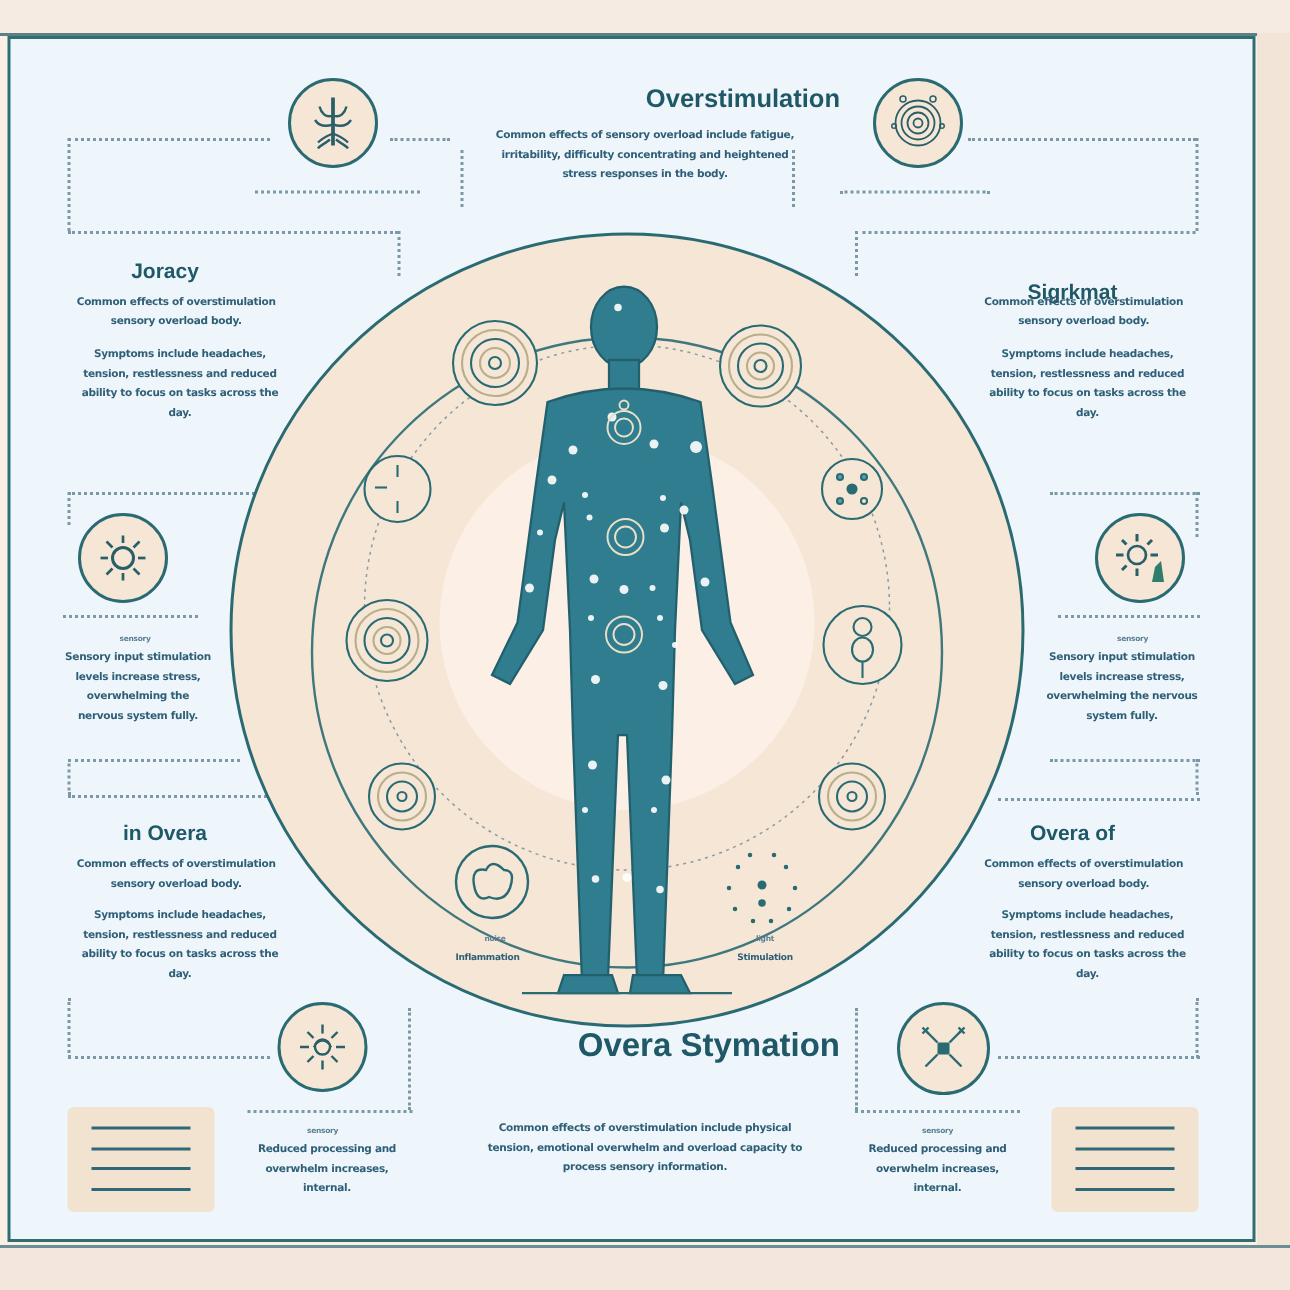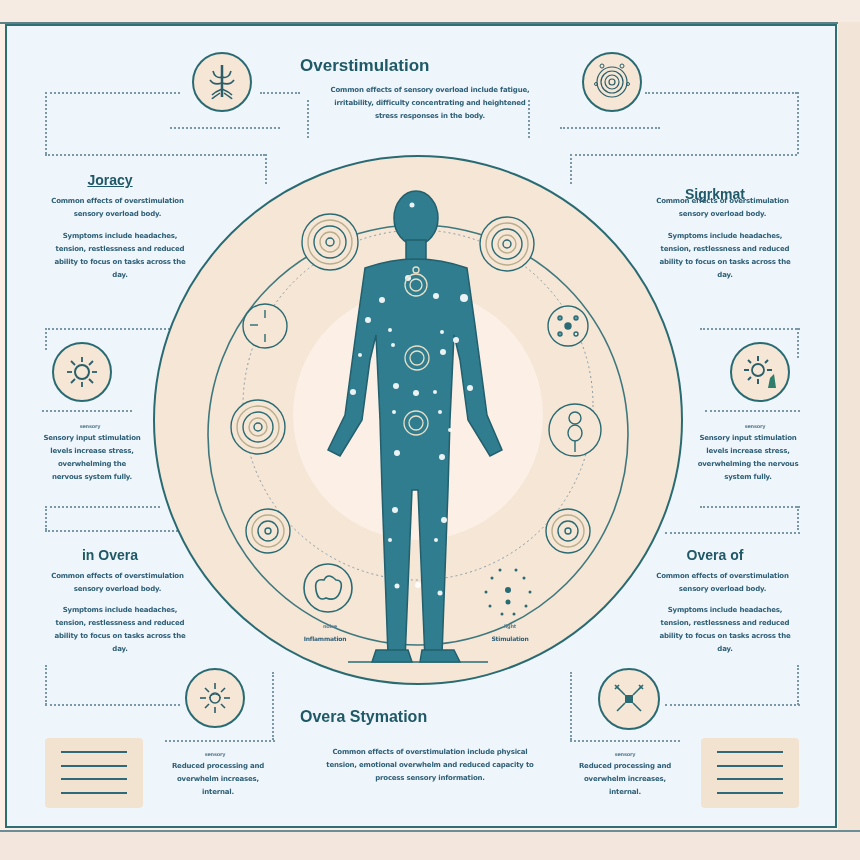--- a/index.html
+++ b/index.html
@@ -1,21 +1,21 @@
 <!DOCTYPE html>
 <html><head>
   <meta charset="utf-8">
   <style>
     html,body{margin:0;padding:0;}
     body{width:860px;height:860px;background:#fbefe6;position:relative;overflow:hidden;font-family:"DejaVu Sans",sans-serif;}
     .topband{position:absolute;left:0;top:0;width:860px;height:22px;background:#f6ebe3;border-bottom:2px solid #5d7f86;}
     .bottomband{position:absolute;left:0;top:830px;width:860px;height:30px;background:#f3e6dc;border-top:2px solid #6b8e96;}
     .frame{position:absolute;left:5px;top:24px;width:832px;height:804px;background:#eef6fb;border:2px solid #2f6f73;box-sizing:border-box;}
     .rightband{position:absolute;left:838px;top:22px;width:22px;height:808px;background:#f3e4d8;}
-    .title{position:absolute;font-family:"Liberation Sans",sans-serif;font-weight:bold;color:#1f5866;text-align:left;}
+    .title{position:absolute;font-family:"Liberation Sans",sans-serif;font-weight:bold;color:#1f5866;text-align:right;}
     .para{position:absolute;color:#5a7f92;font-size:7px;line-height:13px;text-align:center;letter-spacing:-0.2px;font-weight:bold;}
     .para.dark{color:#2f5f77;}
     .head{position:absolute;font-family:"Liberation Sans",sans-serif;font-weight:bold;color:#1f5866;font-size:14px;text-align:center;}
     .dots{position:absolute;border-top:2px dotted #7b98a6;}
     .vdots{position:absolute;border-left:2px dotted #7b98a6;}
     .icon-circle{position:absolute;border-radius:50%;background:#f5e6d6;border:2px solid #2a6b73;box-sizing:border-box;display:flex;align-items:center;justify-content:center;}
     .notecard{position:absolute;background:#f2e3d1;border-radius:4px;}
     .notecard .ln{position:absolute;left:16px;right:16px;height:2px;background:#2f6878;}
     svg{display:block;}
   </style>
@@ -58,21 +58,21 @@
 <div class="dots" style="left:260px;top:92px;width:40px;"></div>
 <div class="dots" style="left:645px;top:92px;width:92px;"></div>
 <div class="vdots" style="left:797px;top:92px;height:62px;"></div>
 <div class="dots" style="left:645px;top:92px;width:152px;"></div>
 <div class="dots" style="left:570px;top:154px;width:227px;"></div>
 <div class="dots" style="left:560px;top:127px;width:100px;"></div>
 <div class="vdots" style="left:570px;top:154px;height:30px;"></div>
 <div class="vdots" style="left:307px;top:100px;height:38px;"></div>
 <div class="vdots" style="left:528px;top:100px;height:38px;"></div>
 
-<div class="head" style="left:45px;top:172px;width:130px;text-decoration:underline;">Joracy</div>
+<div class="head" style="left:45px;top:172px;width:130px;">Joracy</div>
 <div class="para dark" style="left:50px;top:195px;width:135px;">Common effects of overstimulation sensory overload body.</div>
 <div class="para dark" style="left:50px;top:230px;width:140px;">Symptoms include headaches, tension, restlessness and reduced ability to focus on tasks across the day.</div>
 
 <div class="head" style="left:655px;top:186px;width:120px;">Sigrkmat</div>
 <div class="para dark" style="left:655px;top:195px;width:135px;">Common effects of overstimulation sensory overload body.</div>
 <div class="para dark" style="left:655px;top:230px;width:140px;">Symptoms include headaches, tension, restlessness and reduced ability to focus on tasks across the day.</div>
 
 <div class="dots" style="left:45px;top:328px;width:125px;"></div>
 <div class="vdots" style="left:45px;top:328px;height:22px;"></div>
 <div class="icon-circle" style="left:52px;top:342px;width:60px;height:60px;">
@@ -312,14 +312,14 @@
 <div class="dots" style="left:570px;top:740px;width:110px;"></div>
 <div class="notecard" style="left:701px;top:738px;width:98px;height:70px;">
   <div class="ln" style="top:13px;"></div>
   <div class="ln" style="top:27px;"></div>
   <div class="ln" style="top:40px;"></div>
   <div class="ln" style="top:54px;"></div>
 </div>
 <div class="para" style="left:610px;top:748px;width:30px;font-size:5px;">sensory</div>
 <div class="para dark" style="left:575px;top:760px;width:100px;">Reduced processing and overwhelm increases, internal.</div>
 
-<div class="title" style="left:300px;top:708px;width:260px;font-size:16px;">Overa Stymation</div>
-<div class="para dark" style="left:325px;top:746px;width:210px;">Common effects of overstimulation include physical tension, emotional overwhelm and reduced capacity to process sensory information.</div>
+<div class="title" style="left:300px;top:684px;width:260px;font-size:22px;">Overa Stymation</div>
+<div class="para dark" style="left:325px;top:746px;width:210px;">Common effects of overstimulation include physical tension, emotional overwhelm and overload capacity to process sensory information.</div>
 
 </body></html>

